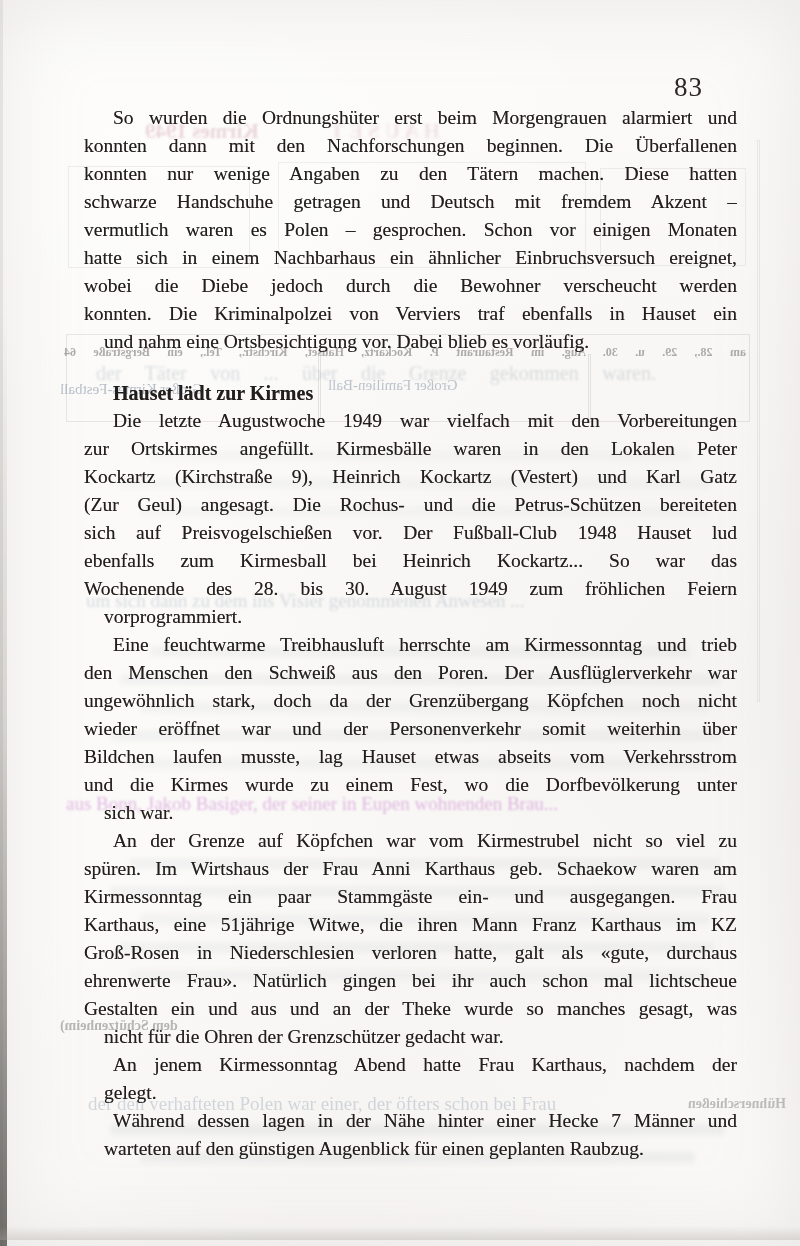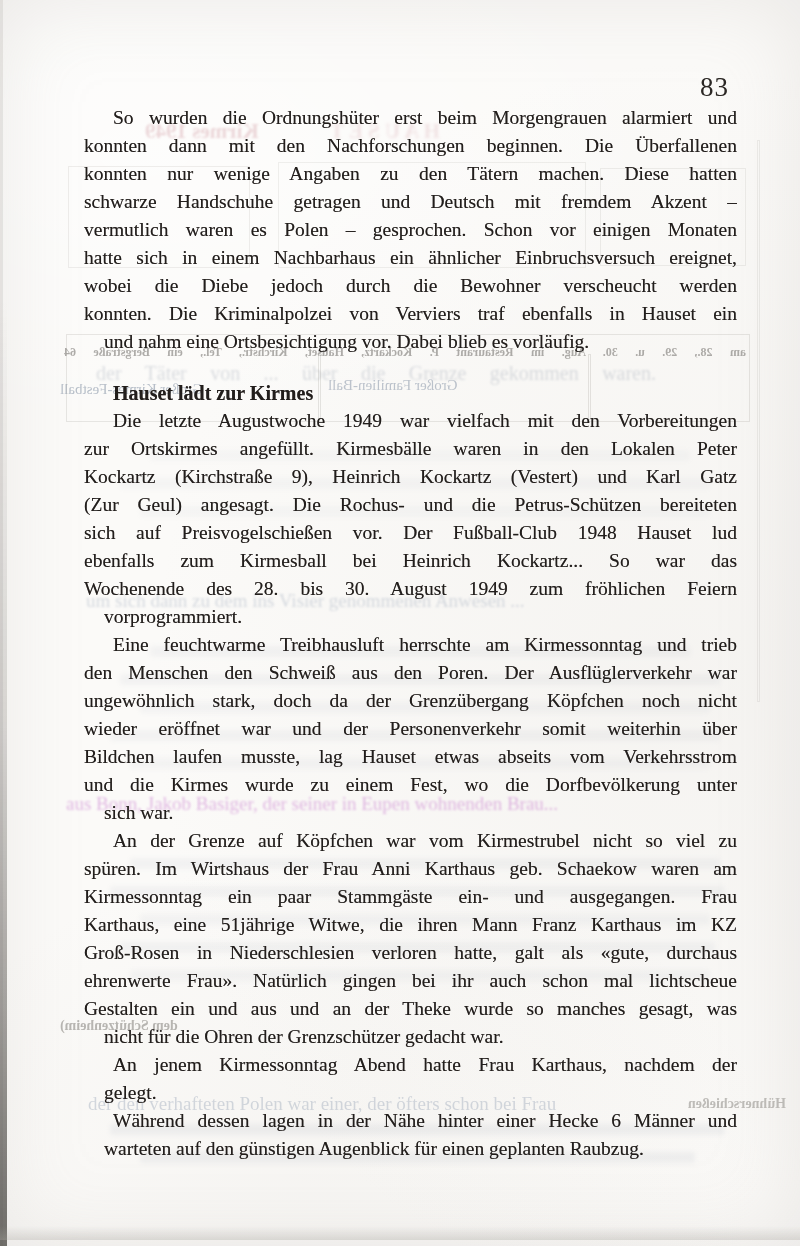--- a/index.html
+++ b/index.html
@@ -20,21 +20,21 @@
     position:absolute;left:0;top:300px;width:7px;height:946px;pointer-events:none;
     background:linear-gradient(to bottom,rgba(130,127,122,0) 0%,rgba(120,117,112,0.25) 45%,rgba(90,87,83,0.55) 75%,rgba(62,60,56,0.78) 100%);
     filter:blur(0.5px);
   }
   .edge-left-soft{position:absolute;left:0;top:0;width:3px;height:100%;background:rgba(140,137,132,0.16);pointer-events:none;}
   .edge-bottom{
     position:absolute;left:0;top:1226px;width:800px;height:14px;pointer-events:none;
     background:linear-gradient(to bottom,rgba(185,182,176,0) 0%,rgba(172,169,163,0.35) 100%);
   }
   .page-number{
-    position:absolute;top:72px;right:71px;
+    position:absolute;top:72px;right:97px;
     font-size:27px;color:#2c2825;letter-spacing:1px;
   }
   .text-block{
     position:absolute;left:84px;top:104px;width:653px;
     font-size:19.5px;line-height:28px;color:#221e1c;
     text-shadow:0 0 0.4px rgba(34,30,28,0.55);
   }
   .line{text-align:justify;text-align-last:justify;height:28px;overflow:hidden;}
   .line.last{text-align-last:left;margin-left:20px;}
   .line.first{text-indent:29px;}
@@ -119,21 +119,21 @@
       <div class="line first">An der Grenze auf Köpfchen war vom Kirmestrubel nicht so viel zu</div>
       <div class="line">spüren. Im Wirtshaus der Frau Anni Karthaus geb. Schaekow waren am</div>
       <div class="line">Kirmessonntag ein paar Stammgäste ein- und ausgegangen. Frau</div>
       <div class="line">Karthaus, eine 51jährige Witwe, die ihren Mann Franz Karthaus im KZ</div>
       <div class="line">Groß-Rosen in Niederschlesien verloren hatte, galt als «gute, durchaus</div>
       <div class="line">ehrenwerte Frau». Natürlich gingen bei ihr auch schon mal lichtscheue</div>
       <div class="line">Gestalten ein und aus und an der Theke wurde so manches gesagt, was</div>
       <div class="line last">nicht für die Ohren der Grenzschützer gedacht war.</div>
       <div class="line first">An jenem Kirmessonntag Abend hatte Frau Karthaus, nachdem der</div>
       <div class="line last">gelegt.</div>
-      <div class="line first">Während dessen lagen in der Nähe hinter einer Hecke 6 Männer und</div>
+      <div class="line first">Während dessen lagen in der Nähe hinter einer Hecke 7 Männer und</div>
       <div class="line last">warteten auf den günstigen Augenblick für einen geplanten Raubzug.</div>
     </div>
 
   <div class="edge-left-soft"></div>
   <div class="edge-left"></div>
   <div class="edge-bottom"></div>
   <div class="vignette"></div>
 </div>
 
 </body></html>

